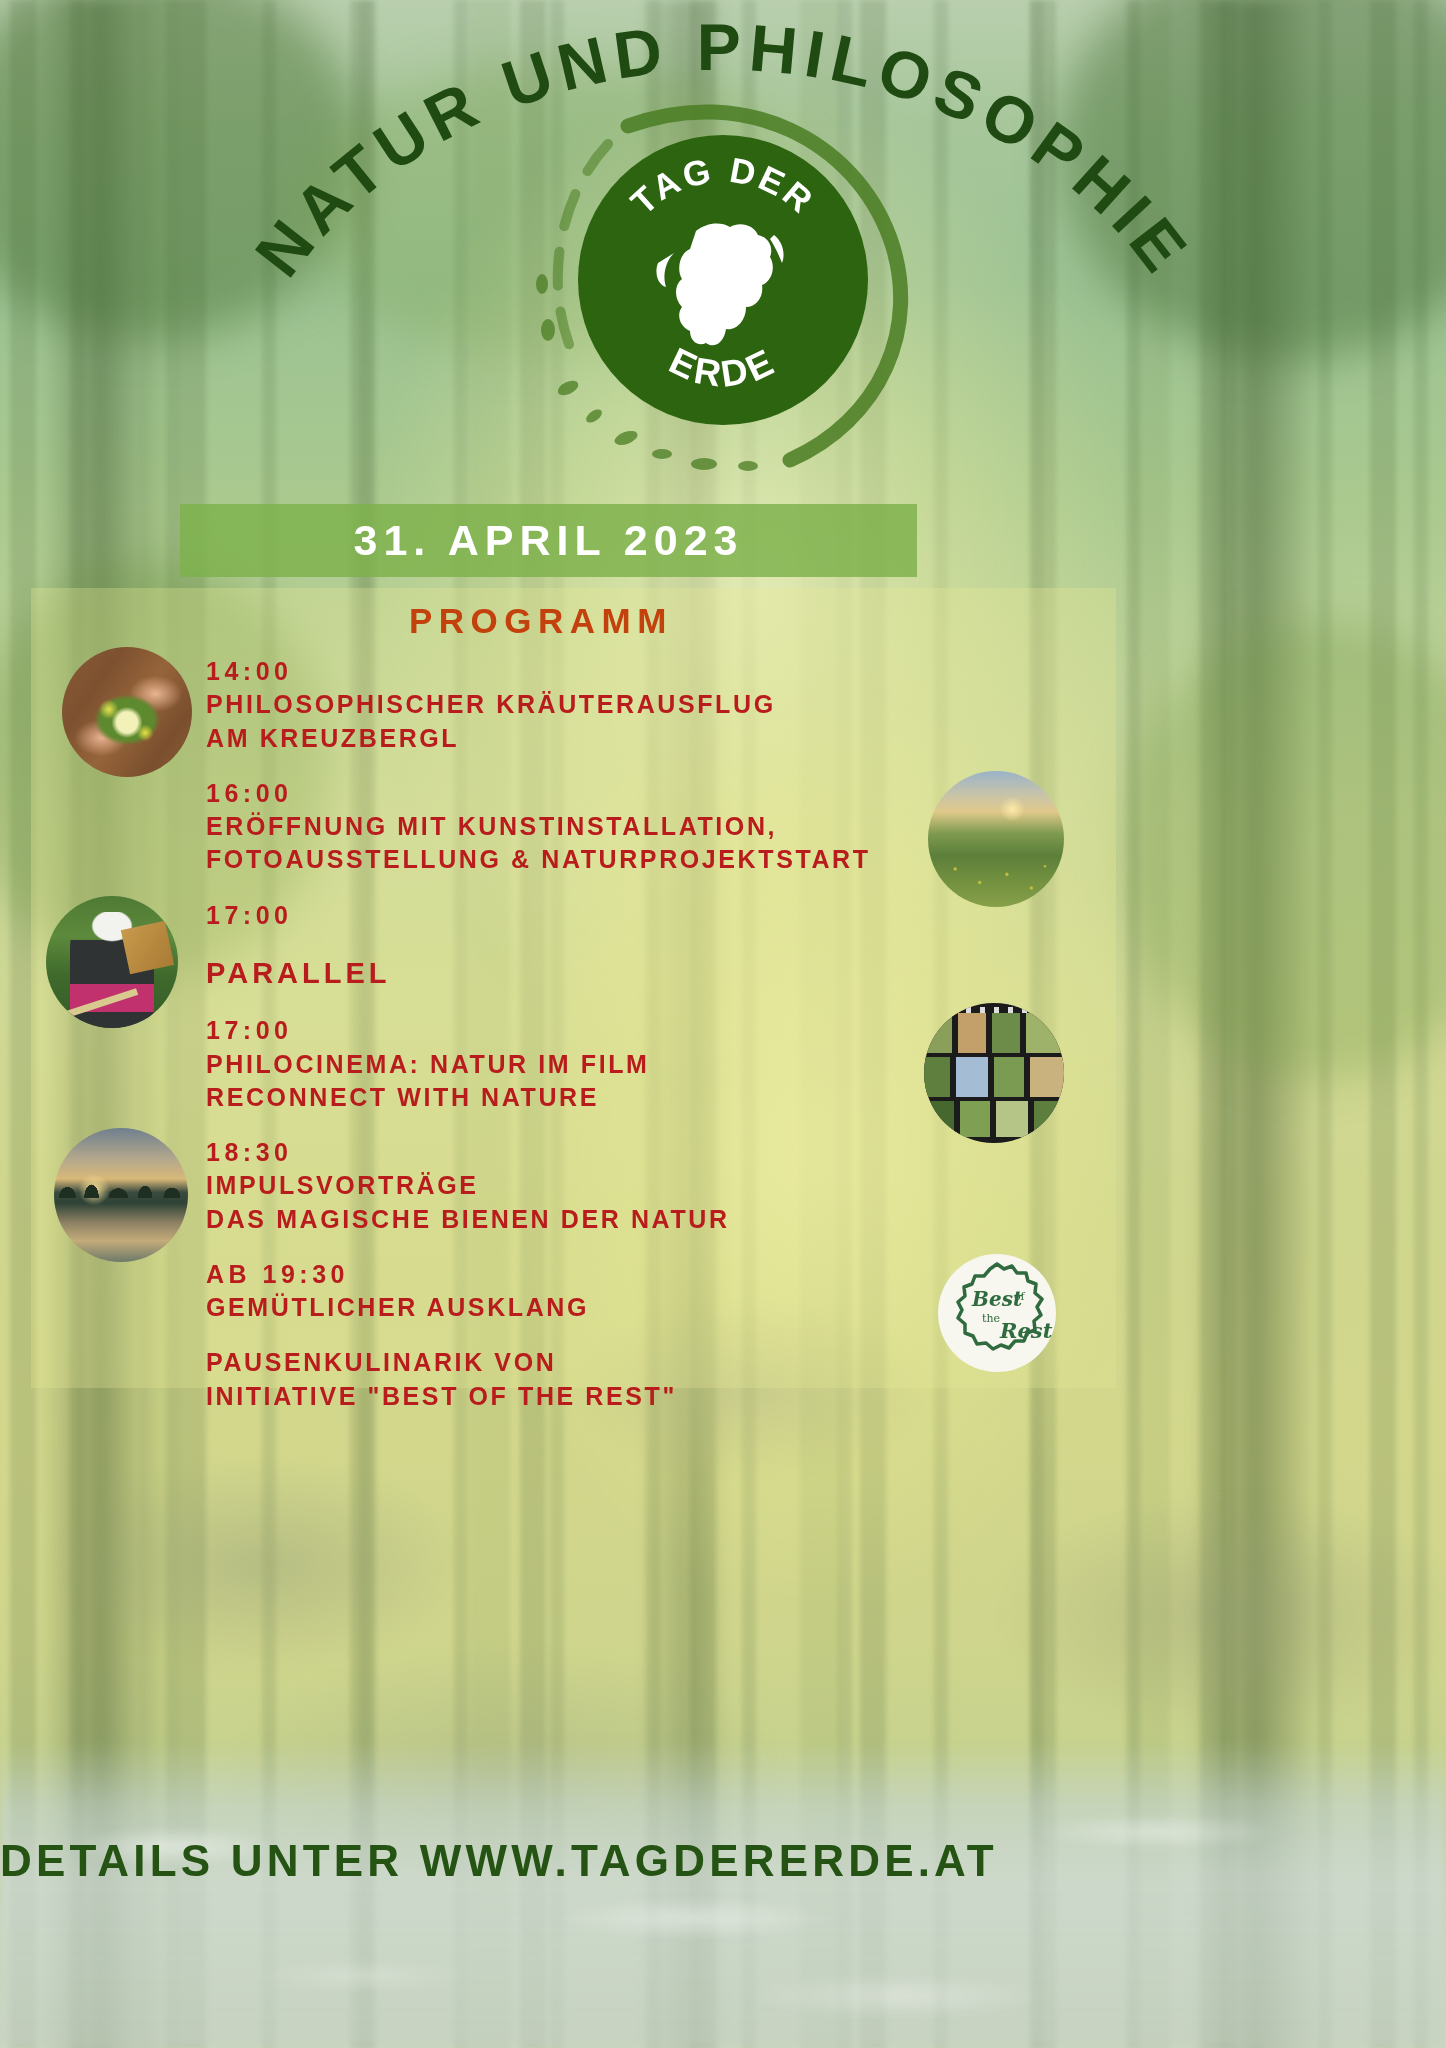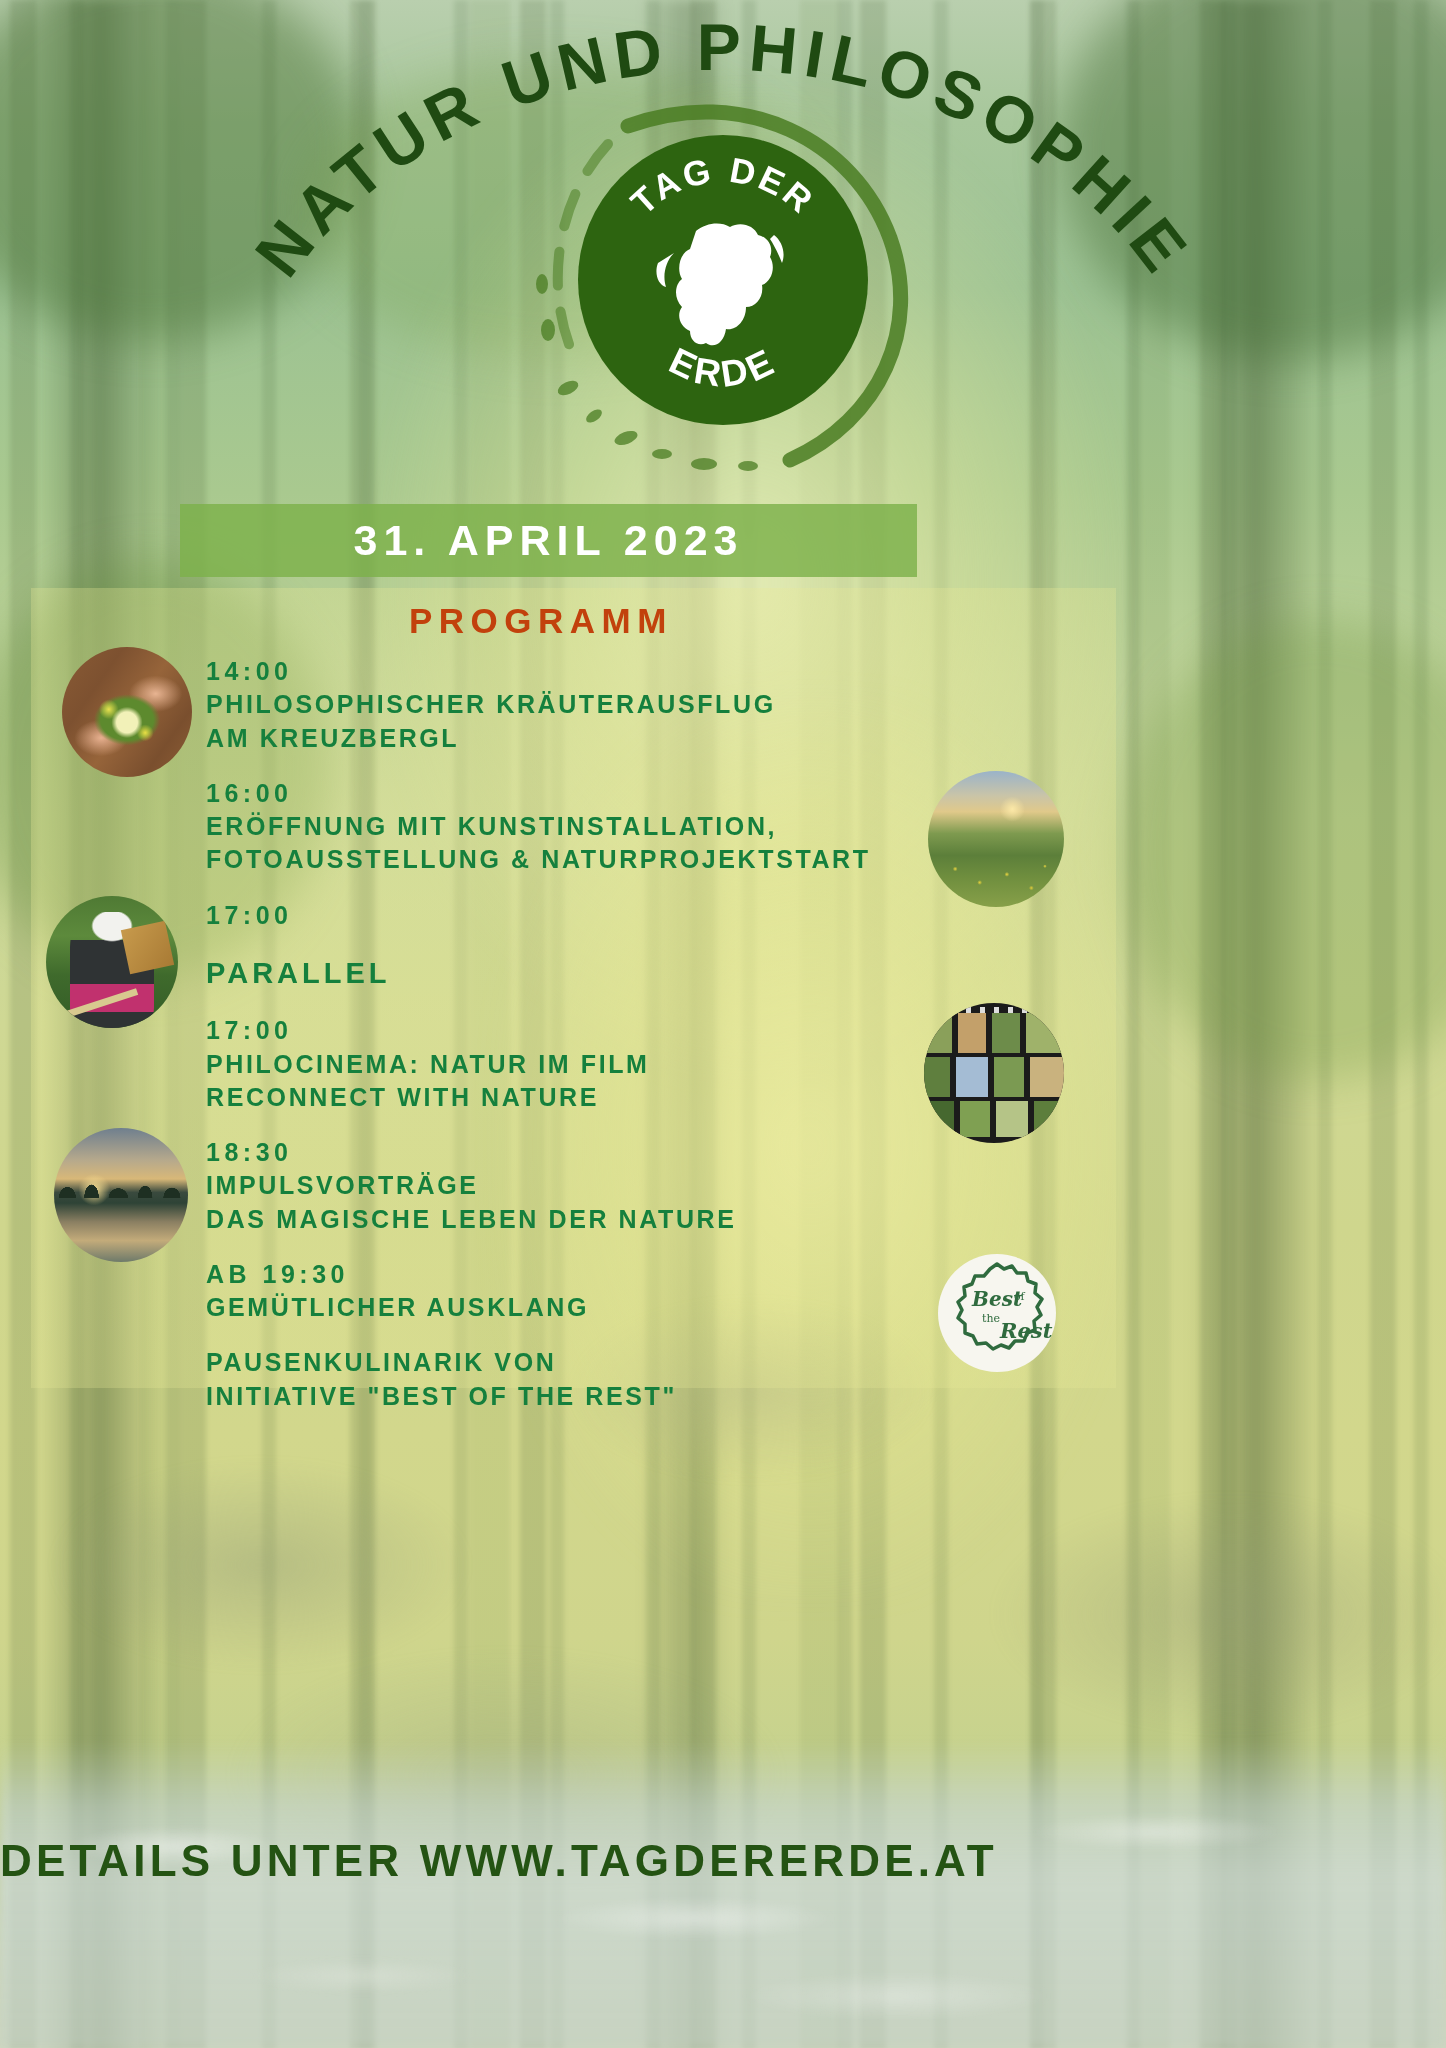--- a/index.html
+++ b/index.html
@@ -152,21 +152,21 @@
     font-size:35px;
     font-weight:700;
     letter-spacing:6.5px;
   }
 
   
   .prog-list{
     position:absolute;
     left:206px; top:655px;
     width:880px;
-    color:#15803d;
+    color:#b91c1c;
   }
   .prog-item{ margin-bottom:22px; }
   .prog-time{
     font-size:25px;
     font-weight:700;
     letter-spacing:4.5px;
     line-height:1.33;
   }
   .prog-line{
     font-size:25px;
@@ -401,21 +401,21 @@
         <div class="prog-note">PARALLEL</div>
       </div>
       <div class="prog-item">
         <div class="prog-time">17:00</div>
         <div class="prog-line">PHILOCINEMA: NATUR IM FILM</div>
         <div class="prog-line">RECONNECT WITH NATURE</div>
       </div>
       <div class="prog-item">
         <div class="prog-time">18:30</div>
         <div class="prog-line">IMPULSVORTRÄGE</div>
-        <div class="prog-line">DAS MAGISCHE LEBEN DER NATURE</div>
+        <div class="prog-line">DAS MAGISCHE BIENEN DER NATUR</div>
       </div>
       <div class="prog-item">
         <div class="prog-time">AB 19:30</div>
         <div class="prog-line">GEMÜTLICHER AUSKLANG</div>
       </div>
       <div class="prog-item">
         <div class="prog-line">PAUSENKULINARIK VON</div>
         <div class="prog-line">INITIATIVE "BEST OF THE REST"</div>
       </div>
     </div>

